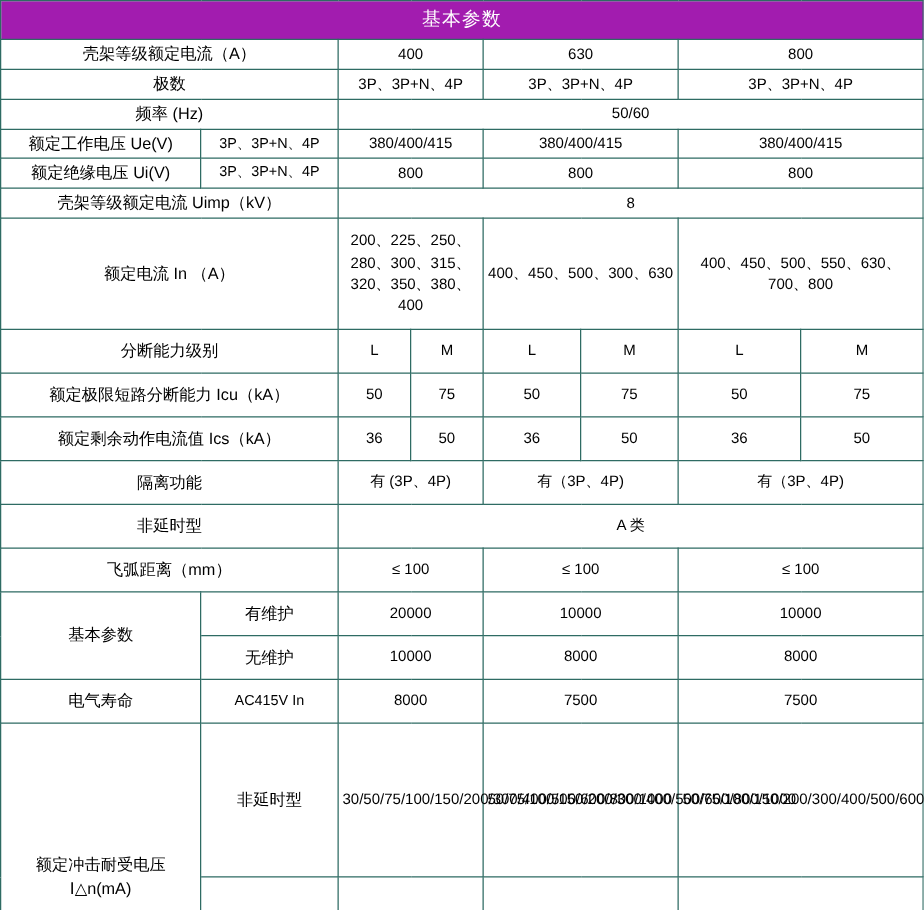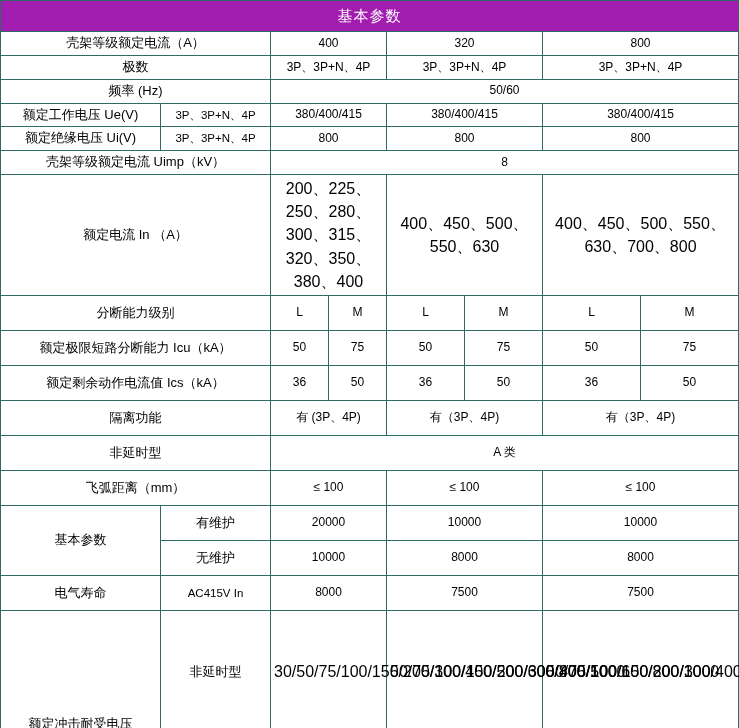--- a/index.html
+++ b/index.html
@@ -25,21 +25,21 @@
   td.title{
     background:#a21caf;
     color:#ffffff;
     font-size:15px;
     height:26px;
     letter-spacing:1px;
     border:1px solid #1f8a7d;
   }
   .label{font-size:13px;}
   .small{font-size:11.5px;}
-  .multi{font-size:16px;line-height:1.5;}
+  .multi{font-size:12px;line-height:1.5;}
   .tall{height:30px;}
 </style>
 </head>
 <body>
 
 <table class="spec">
   <colgroup>
     <col style="width:160px">
     <col style="width:110px">
     <col style="width:58px">
@@ -51,21 +51,21 @@
   </colgroup>
 
   <tbody>
       <tr>
     <td class="title" colspan="8">基本参数</td>
   </tr>
 
   <tr>
     <td colspan="2" class="label">壳架等级额定电流（A）</td>
     <td colspan="2">400</td>
-    <td colspan="2">320</td>
+    <td colspan="2">630</td>
     <td colspan="2">800</td>
   </tr>
 
   <tr>
     <td colspan="2" class="label">极数</td>
     <td colspan="2">3P、3P+N、4P</td>
     <td colspan="2">3P、3P+N、4P</td>
     <td colspan="2">3P、3P+N、4P</td>
   </tr>
 
@@ -91,21 +91,21 @@
   </tr>
 
   <tr>
     <td colspan="2" class="label">壳架等级额定电流 Uimp（kV）</td>
     <td colspan="6">8</td>
   </tr>
 
   <tr>
     <td colspan="2" class="label" style="height:84px">额定电流 In （A）</td>
     <td colspan="2" class="multi">200、225、250、280、300、315、320、350、380、400</td>
-    <td colspan="2" class="multi">400、450、500、550、630</td>
+    <td colspan="2" class="multi">400、450、500、300、630</td>
     <td colspan="2" class="multi">400、450、500、550、630、700、800</td>
   </tr>
 
   <tr>
     <td colspan="2" class="label tall">分断能力级别</td>
     <td>L</td>
     <td>M</td>
     <td>L</td>
     <td>M</td>
     <td>L</td>

